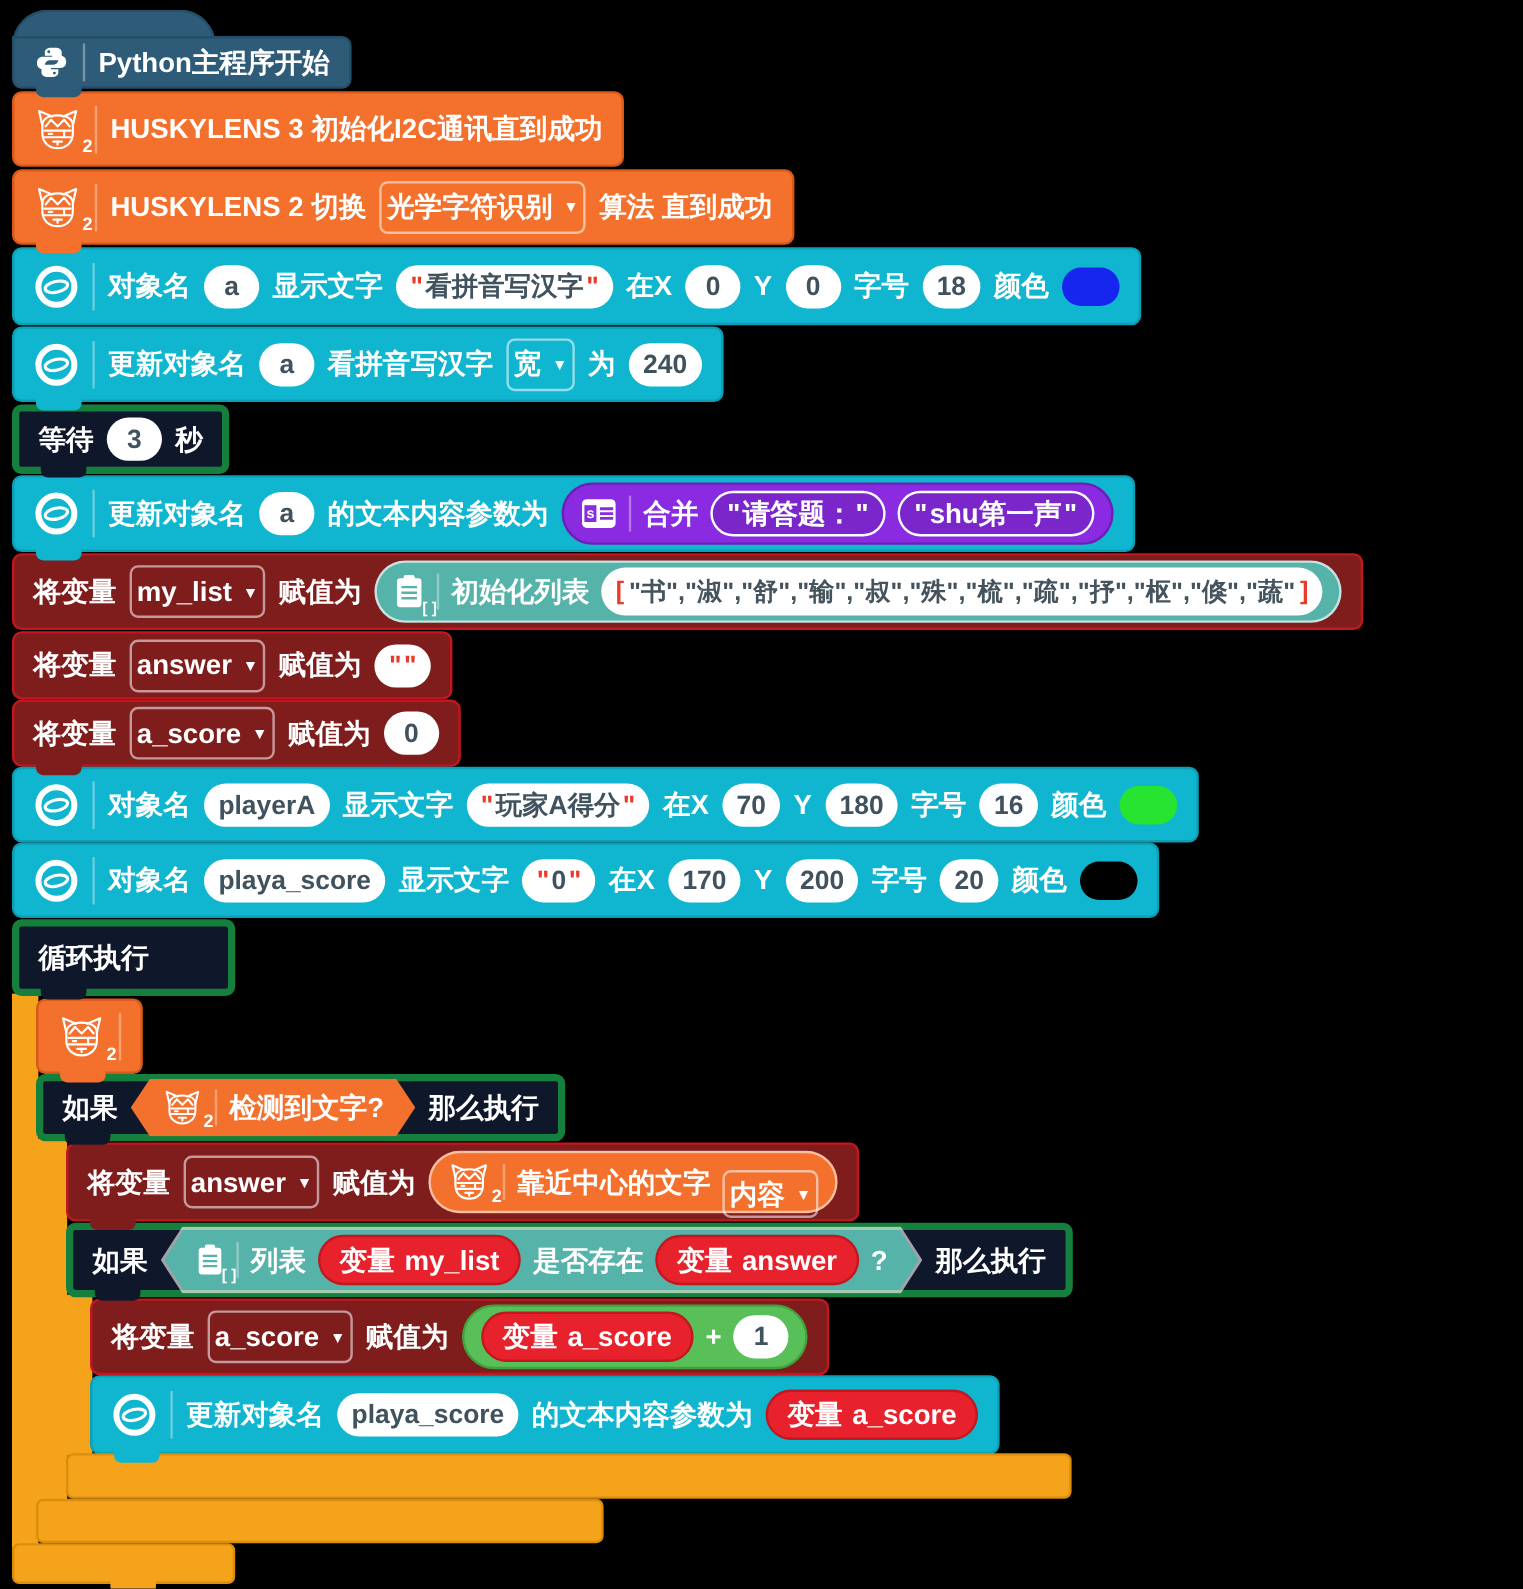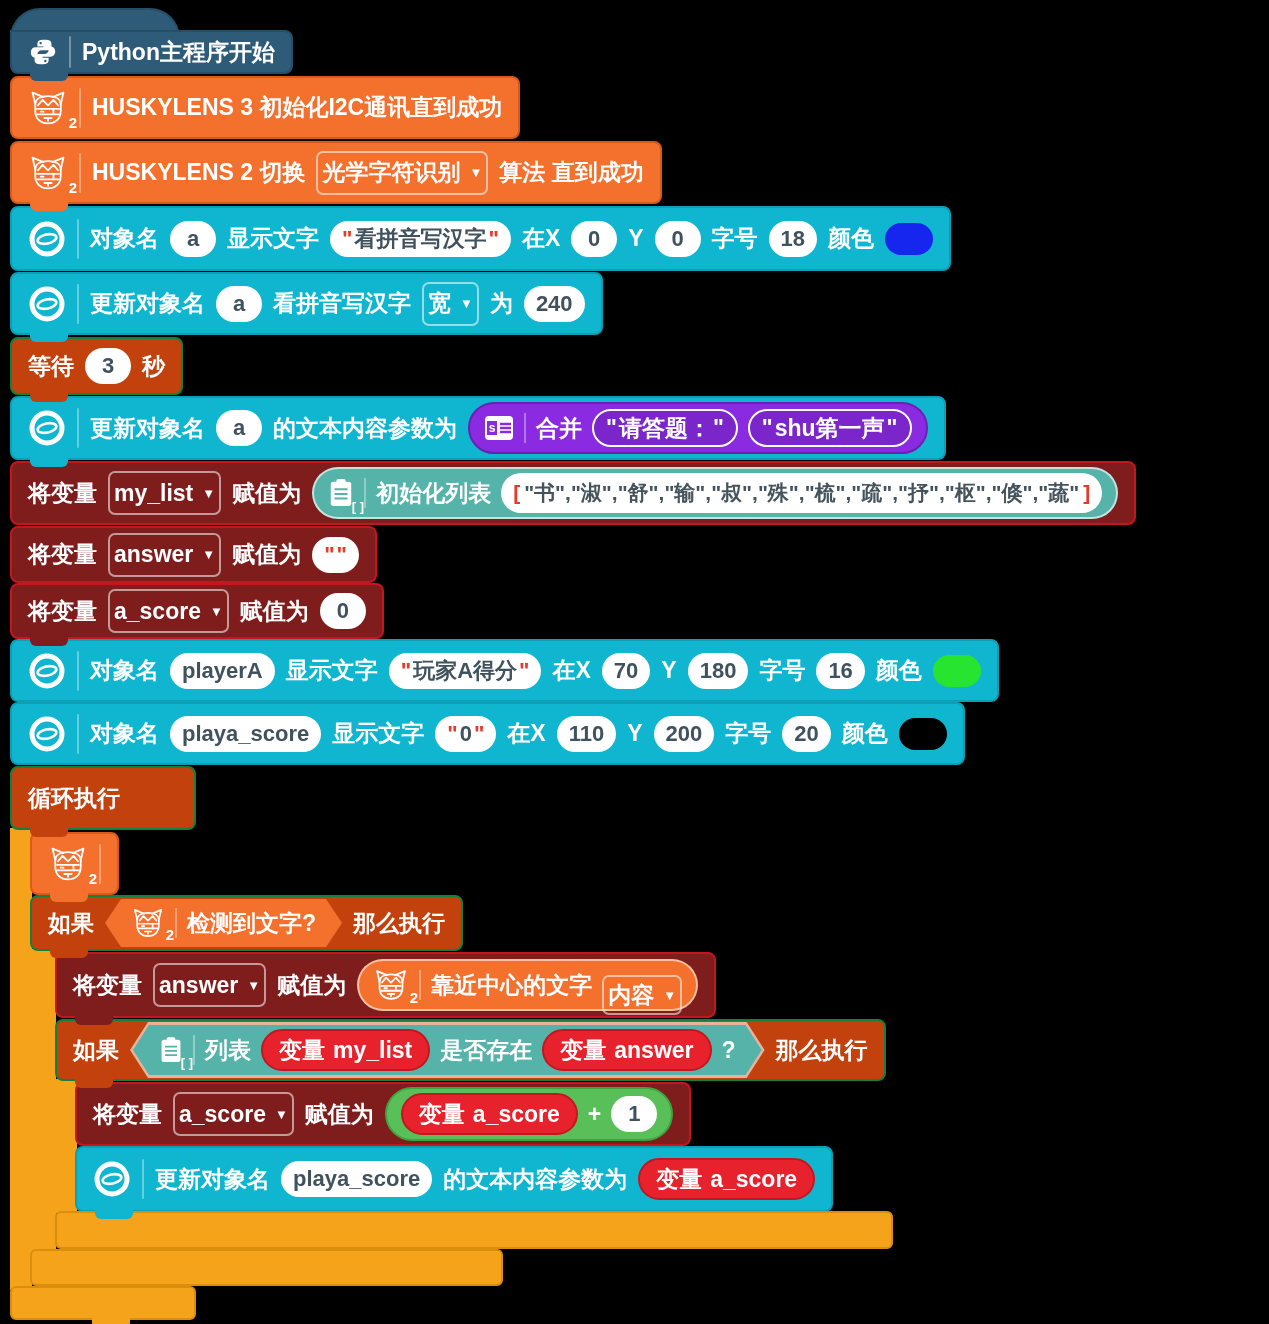--- a/index.html
+++ b/index.html
@@ -4,21 +4,21 @@
 <style>
   html,body{margin:0;padding:0;background:#000;}
   #canvas{position:relative;width:1269px;height:1324px;background:#000;overflow:hidden;
     font-family:"Liberation Sans","DejaVu Sans",sans-serif;}
   .blk{position:absolute;display:flex;align-items:center;box-sizing:border-box;
     border-radius:8px;color:#fff;font-weight:700;font-size:23px;padding:0 16px;gap:11px;
     white-space:nowrap;}
   .c-hat{background:#2E5B78;border:2px solid #254E69;}
   .c-or {background:#F4702D;border:2px solid #D95A18;}
   .c-cy {background:#10B6CF;border:2px solid #0C9FB5;}
-  .c-am {background:#c2410c;border:2px solid #15803d;}
+  .c-am {background:#0f172a;border:6px solid #15803d;}
   .c-rd {background:#7f1d1d;border:2px solid #C4161F;}
   .hatcap{position:absolute;left:10px;top:8px;width:170px;height:30px;background:#2E5B78;
     border:2px solid #254E69;border-bottom:none;border-radius:90px 90px 0 0;box-sizing:border-box;}
   .tabb{position:absolute;bottom:-9px;left:18px;width:38px;height:11px;background:inherit;
     border-radius:0 0 6px 6px;z-index:2;}
   .spine{position:absolute;background:#F5A31A;}
   .bar{position:absolute;background:#F5A31A;border:2px solid #DB8E0B;border-radius:6px;box-sizing:border-box;}
   .sep{width:2px;height:40px;background:rgba(255,255,255,0.35);border-radius:1px;flex:none;}
   .sep-s{width:2px;height:30px;background:rgba(255,255,255,0.35);flex:none;}
   .oval{background:#fff;color:#40525E;border-radius:18px;height:36px;min-width:46px;
@@ -326,21 +326,21 @@
         <span>playa_score</span>
       </span>
     <span>显示文字</span>
     <span class="oval">
       <span class="q">"</span>
         <span>0</span>
         <span class="q">"</span>
     </span>
     <span>在X</span>
     <span class="oval">
-        <span>110</span>
+        <span>170</span>
       </span>
     <span>Y</span>
     <span class="oval">
         <span>200</span>
       </span>
     <span>字号</span>
     <span class="oval">
         <span>20</span>
       </span>
     <span>颜色</span>

